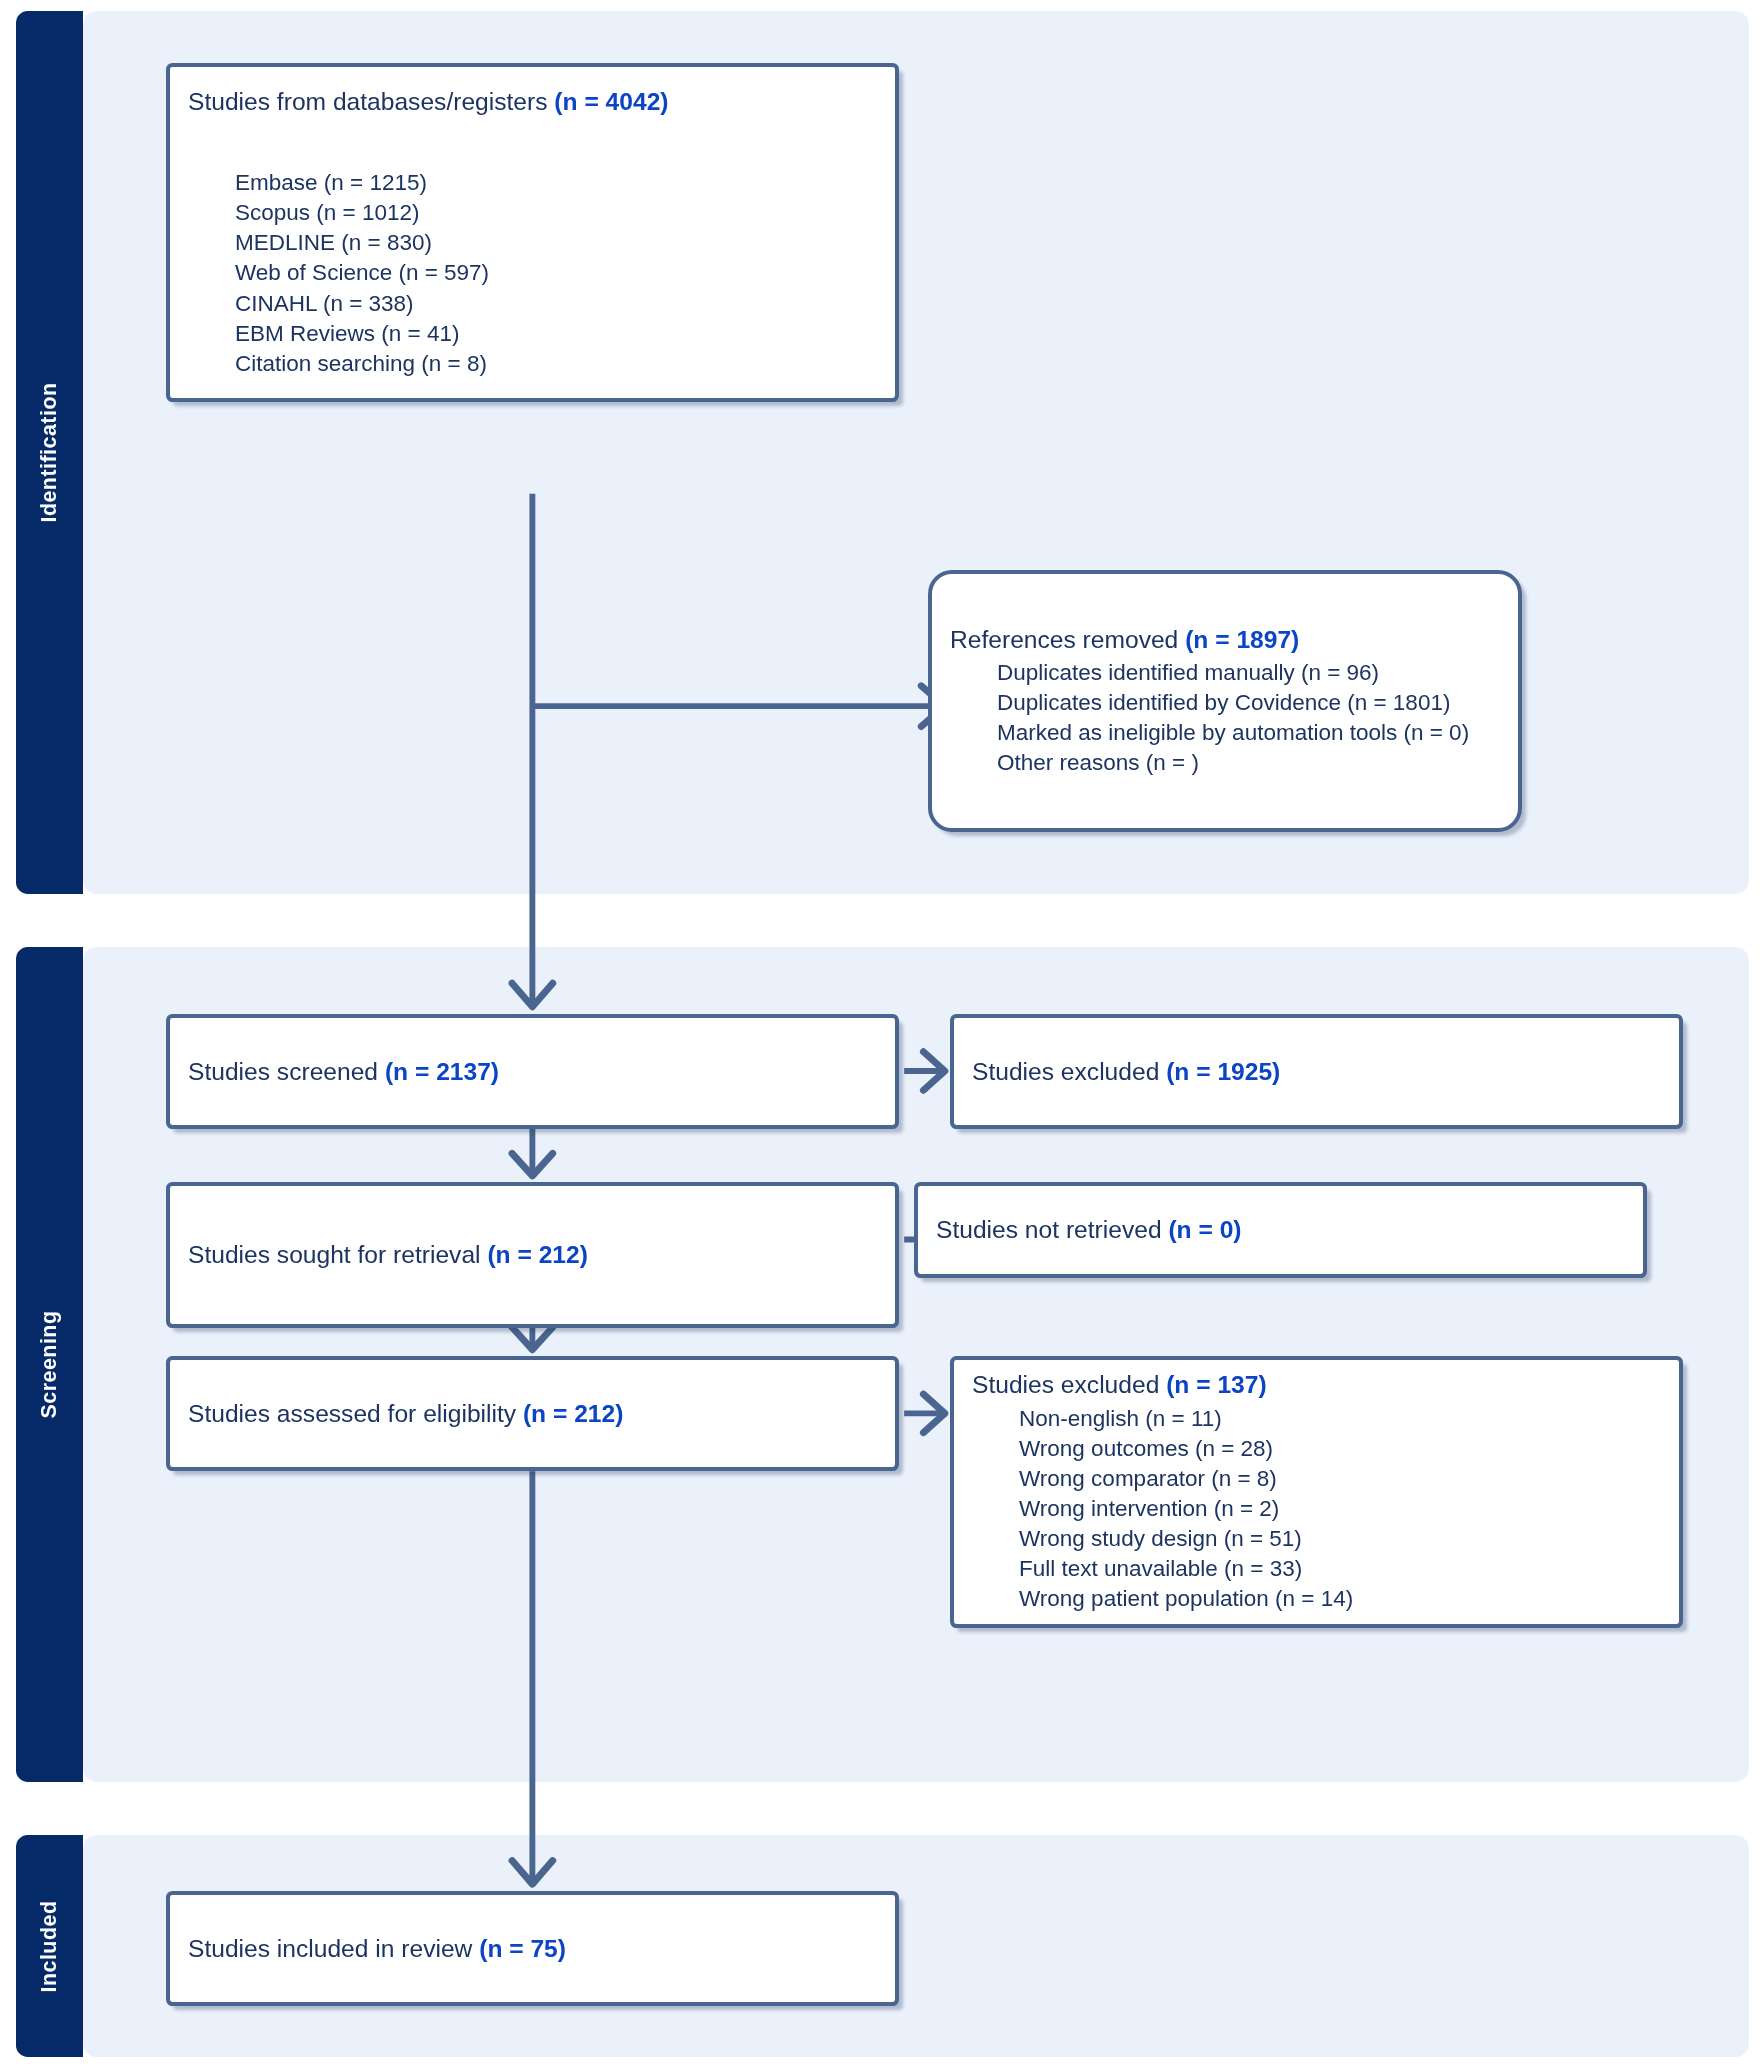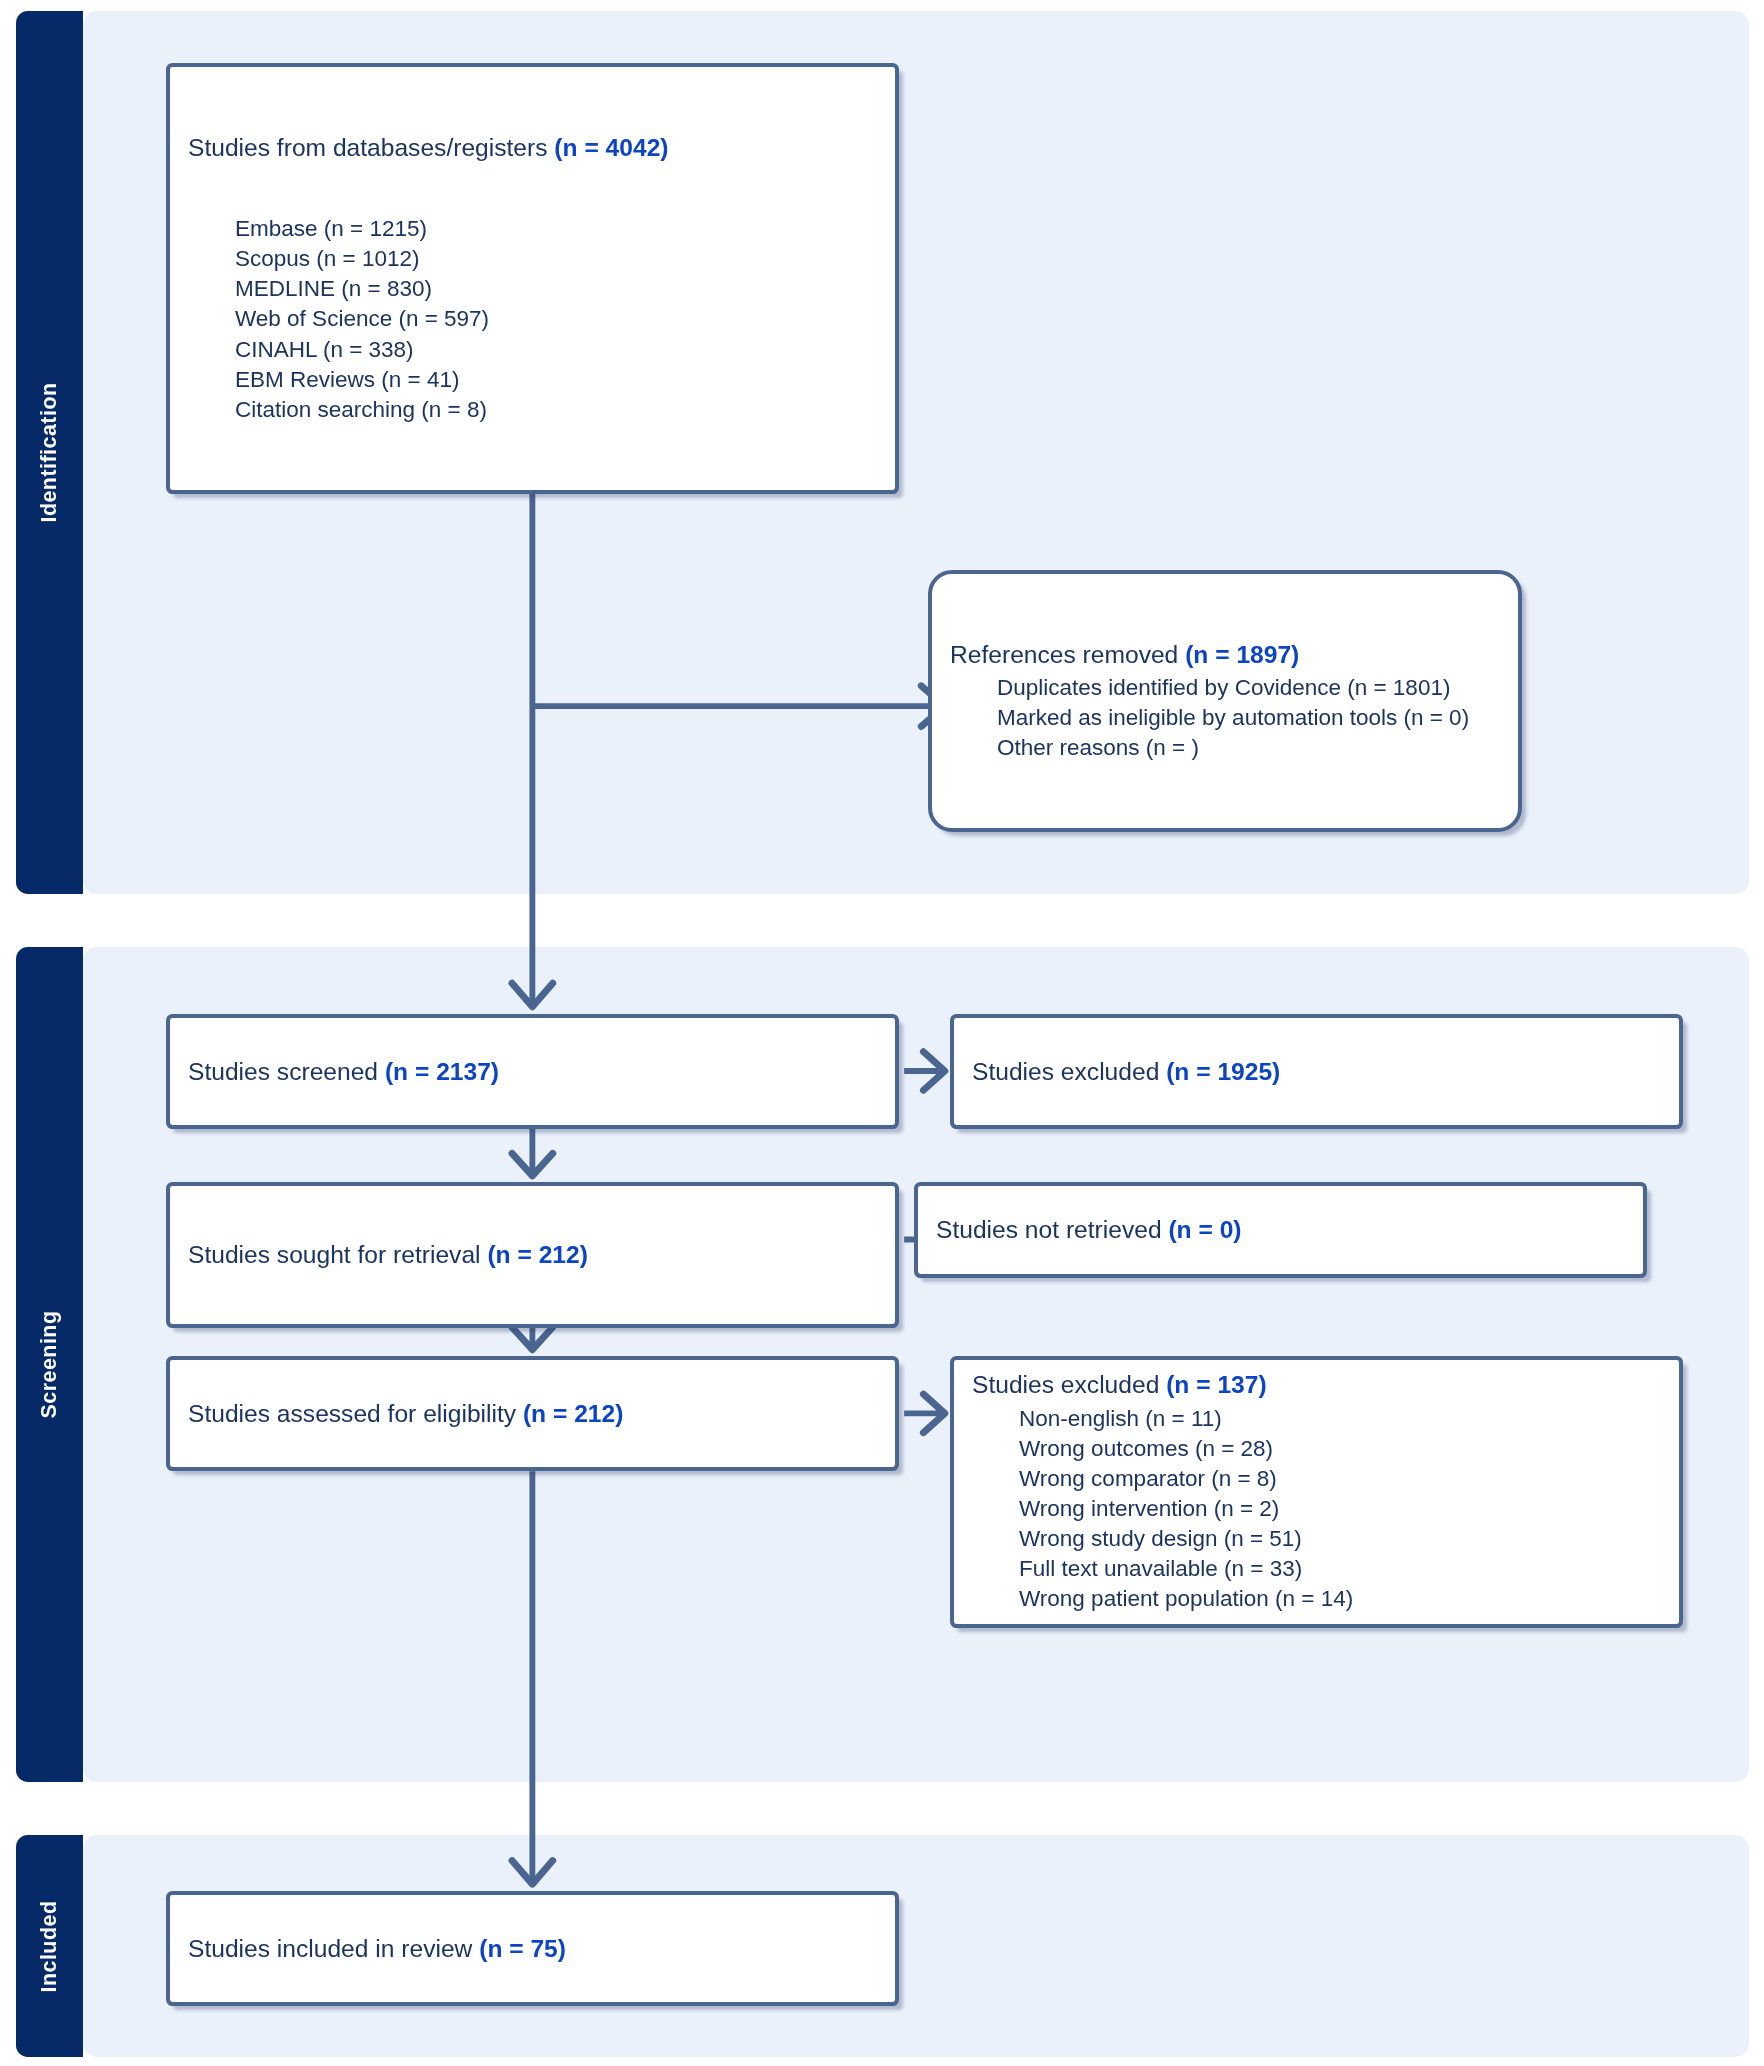--- a/index.html
+++ b/index.html
@@ -67,21 +67,21 @@
     padding:0 0 0 47px;
   }
   .node ul li{
     font-size:22.5px;
     color:#1c3461;
     line-height:1.34;
     white-space:nowrap;
   }
 
   
-  #node-databases      {left:166px; top:63px;  width:733px; height:431px;gap:48px;}
+  #node-databases      {left:166px; top:63px;  width:733px; height:339px;gap:48px;}
   #node-removed        {left:928px;top:570px; width:594px; height:262px;border-radius:24px;}
   #node-screened       {left:166px; top:1014px; width:733px; height:115px;}
   #node-excluded1      {left:950px;top:1014px; width:733px; height:115px;}
   #node-sought         {left:166px; top:1182px; width:733px; height:146px;}
   #node-notretrieved   {left:914px;top:1182px; width:733px; height:96px;}
   #node-assessed       {left:166px; top:1356px; width:733px; height:115px;}
   #node-excluded2      {left:950px;top:1356px; width:733px; height:272px;}
   #node-included       {left:166px; top:1891px; width:733px; height:115px;}
 
   
@@ -164,20 +164,21 @@
         <li>Citation searching (n = 8)</li>
       </ul>
   </div>
 
   <div class="node" id="node-removed">
     <div class="headline">
       <span>References removed</span>
       <span class="count">(n = 1897)</span>
     </div>
     <ul>
+        <li>Duplicates identified manually (n = 96)</li>
         <li>Duplicates identified by Covidence (n = 1801)</li>
         <li>Marked as ineligible by automation tools (n = 0)</li>
         <li>Other reasons (n = )</li>
       </ul>
   </div>
 
   <div class="node" id="node-screened">
     <div class="headline">
       <span>Studies screened</span>
       <span class="count">(n = 2137)</span>

